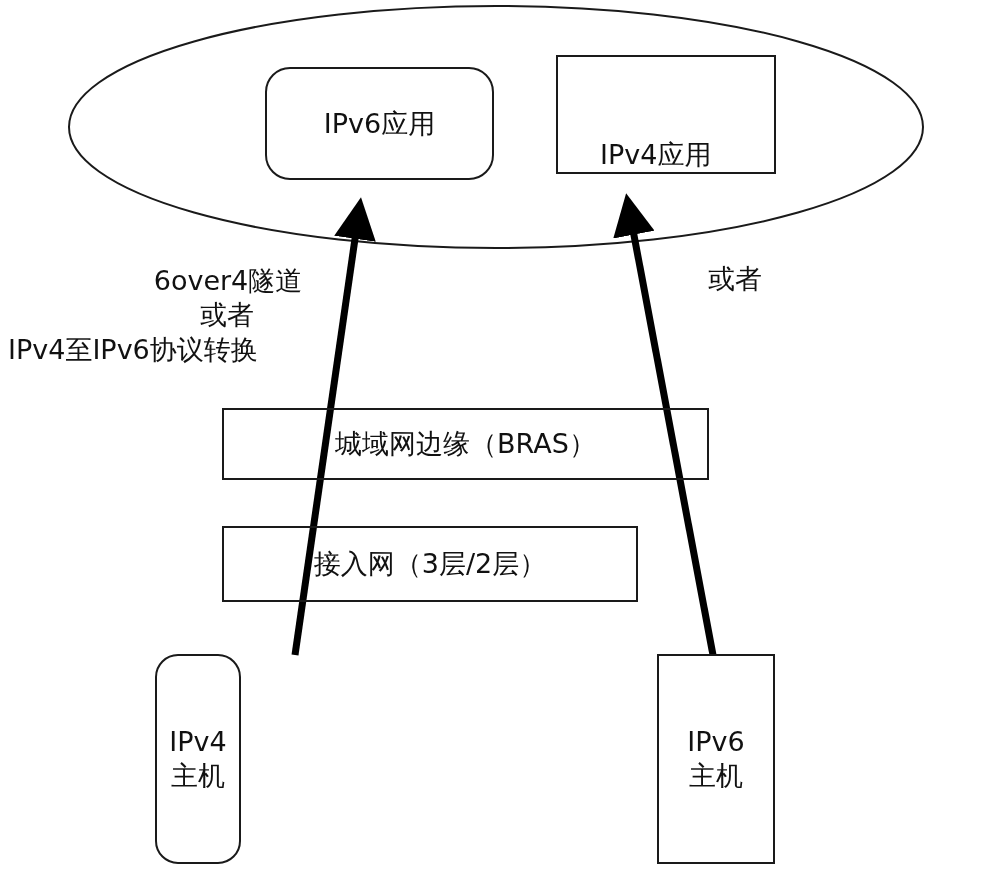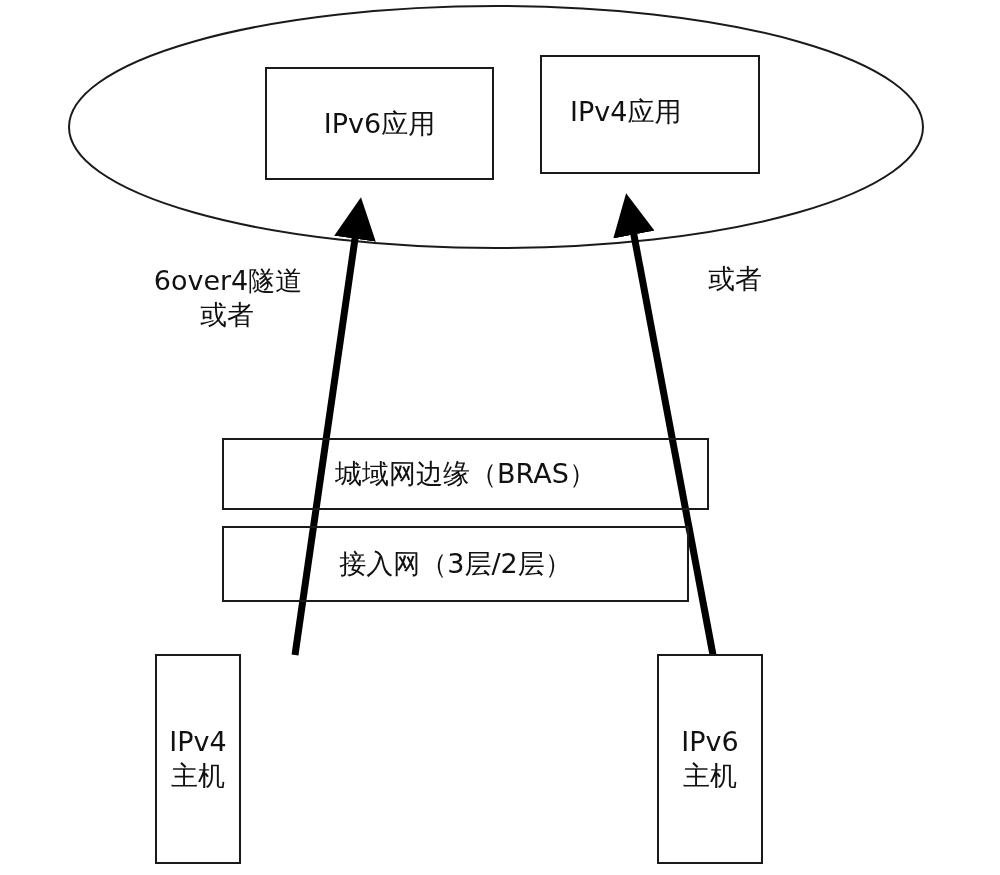--- a/index.html
+++ b/index.html
@@ -19,46 +19,47 @@
   <defs>
     <marker id="arrowhead" markerWidth="6" markerHeight="6" refX="3" refY="3" orient="auto" markerUnits="strokeWidth">
       <path d="M0,0 L6,3 L0,6 Z" fill="#000"></path>
     </marker>
   </defs>
   <ellipse cx="496" cy="127" rx="427" ry="121" fill="none" stroke="#1a1a1a" stroke-width="2"></ellipse>
   <line x1="295" y1="655" x2="358" y2="218" stroke="#000" stroke-width="7" marker-end="url(#arrowhead)"></line>
   <line x1="713" y1="655" x2="630" y2="214" stroke="#000" stroke-width="7" marker-end="url(#arrowhead)"></line>
 </svg>
 
-<div class="box" style="left:265px; top:67px; width:229px; height:113px;">
+<div class="box" style="left:265px; top:67px; width:229px; height:113px;border-radius:25px;">
   <span>IPv6应用</span>
 </div>
 
-<div class="box" style="left:540px; top:55px; width:220px; height:119px; justify-content:flex-start; padding-left:28px; align-items:flex-start; padding-top:38px;">
+<div class="box" style="left:556px; top:55px; width:220px; height:119px; justify-content:flex-start; padding-left:42px; align-items:flex-end; padding-top:38px;">
   <span>IPv4应用</span>
 </div>
 
 <div class="label" style="left:8px; top:264px; width:320px;">
   <div style="padding-left:120px; text-align:center;">6over4隧道</div>
   <div style="padding-left:192px; text-align:left;">或者</div>
+  <div style="text-align:left;">IPv4至IPv6协议转换</div>
 </div>
 
 <div class="label" style="left:668px; top:262px; width:330px;">
   <div style="padding-left:40px; text-align:left;">或者</div>
 </div>
 
-<div class="box" style="left:222px; top:408px; width:487px; height:72px;margin-top:30px;">
+<div class="box" style="left:222px; top:408px; width:487px; height:72px;">
   <span>城域网边缘（BRAS）</span>
 </div>
 
-<div class="box" style="left:222px; top:526px; width:467px; height:76px;">
+<div class="box" style="left:222px; top:526px; width:416px; height:76px;">
   <span>接入网（3层/2层）</span>
 </div>
 
-<div class="box" style="left:155px; top:654px; width:86px; height:210px; flex-direction:column;">
+<div class="box" style="left:155px; top:654px; width:86px; height:210px; flex-direction:column;border-radius:23px;">
   <span>IPv4</span>
   <span>主机</span>
 </div>
 
-<div class="box" style="left:657px; top:654px; width:106px; height:210px; flex-direction:column;">
+<div class="box" style="left:657px; top:654px; width:118px; height:210px; flex-direction:column;">
   <span>IPv6</span>
   <span>主机</span>
 </div>
 
 </body></html>

